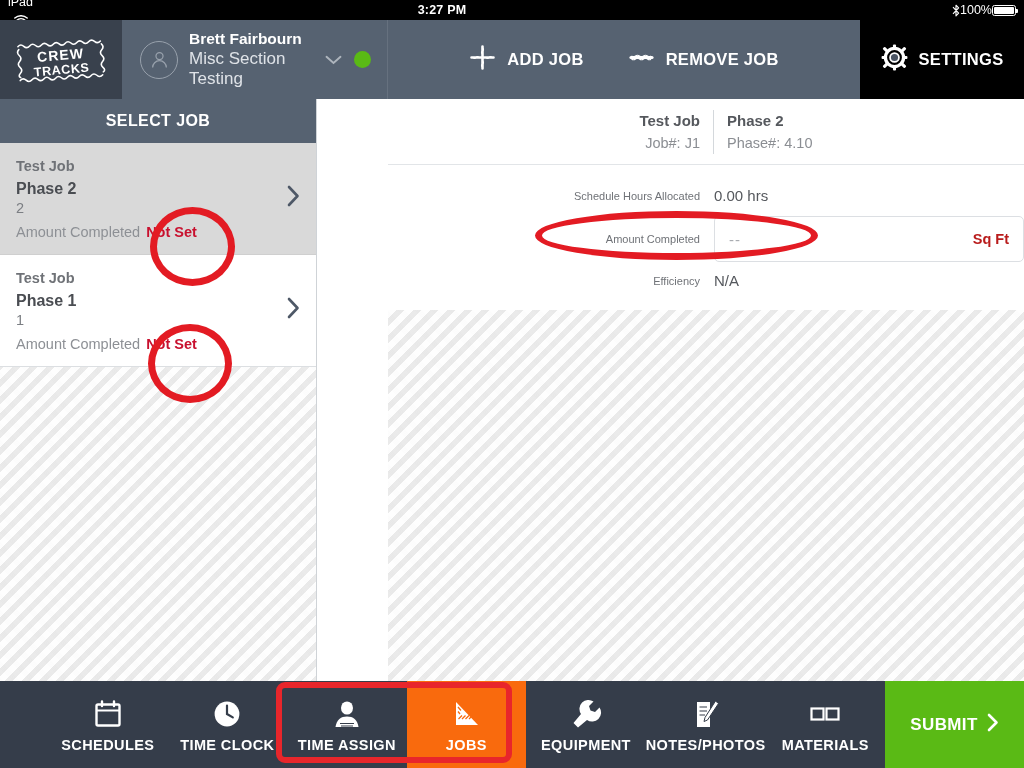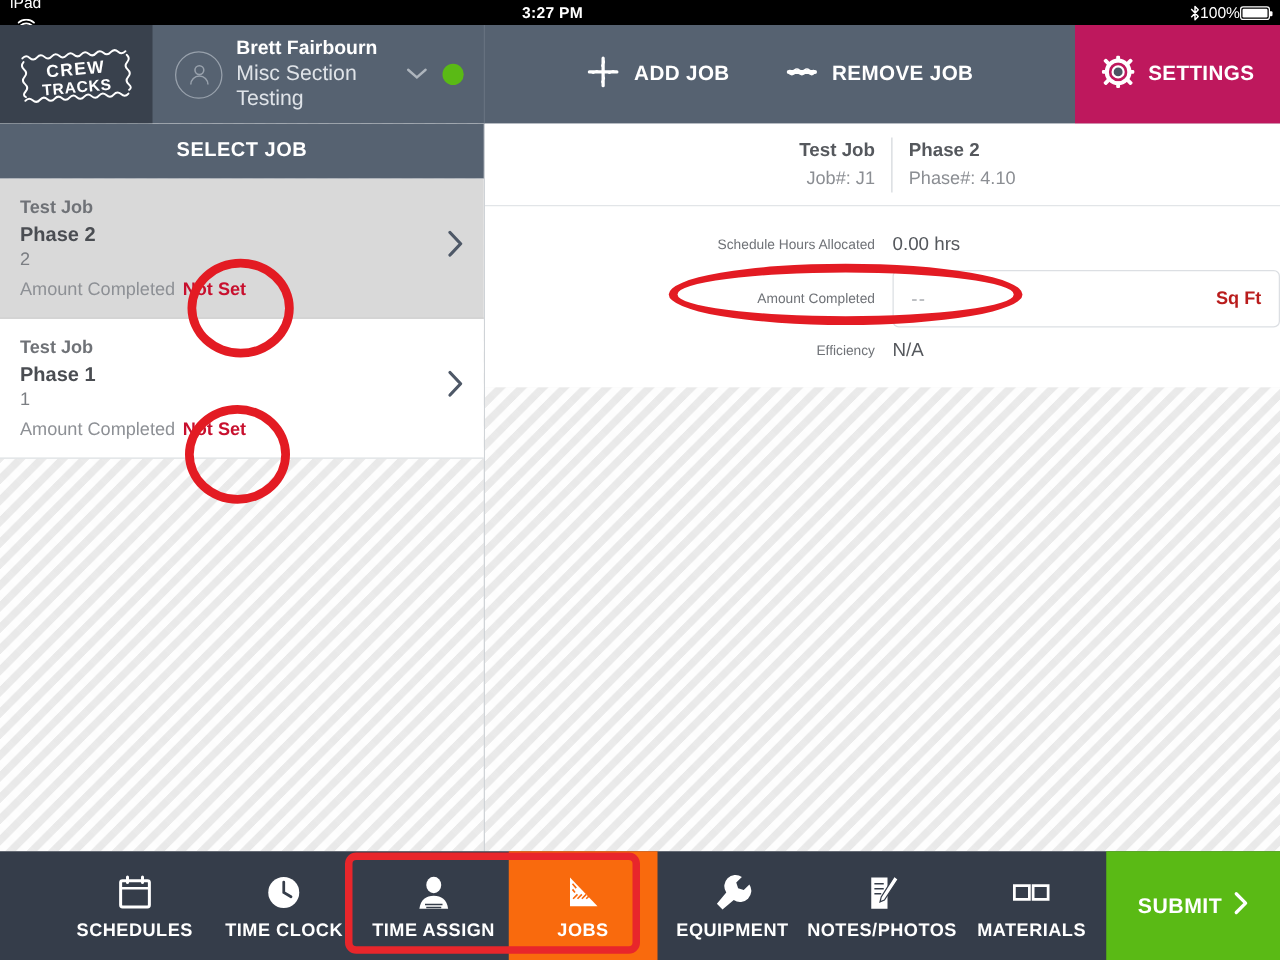--- a/index.html
+++ b/index.html
@@ -46,27 +46,27 @@
   .u-name{ color:#fff; font-size:15.5px; font-weight:bold; }
   .u-sub{ color:#dfe3e8; font-size:17px; }
   .u-chev{ width:18px; flex:0 0 auto; }
   .u-dot{ width:17px; height:17px; border-radius:50%; background:#5aba15; flex:0 0 auto; margin-right:16px;}
 
   .actions{
     flex:1 1 auto; display:flex; align-items:center; justify-content:center; gap:44px;
   }
   .act{ display:flex; align-items:center; gap:11px; color:#fff; font-size:16.5px; font-weight:bold; letter-spacing:.3px;}
   .settings-cell{
-    width:164px; background:#be185d; display:flex; align-items:center; justify-content:center; gap:11px;
+    width:164px; background:#000000; display:flex; align-items:center; justify-content:center; gap:11px;
     color:#fff; font-size:16.5px; font-weight:bold; letter-spacing:.3px;
   }
 
   
   .left{
-    position:absolute; left:0; top:99px; width:388px; height:582px;
+    position:absolute; left:0; top:99px; width:317px; height:582px;
     border-right:1px solid #cfd3d7;
   }
   .select-bar{
     height:44px; background:#566271; color:#fff; font-size:16px; font-weight:bold;
     display:flex; align-items:center; justify-content:center; letter-spacing:.4px;
   }
   .joblist{ background:#fff; }
   .jobrow{
     position:relative; padding:13px 16px 14px 16px; border-bottom:1px solid #dcdfe2;
     display:flex; align-items:center;

